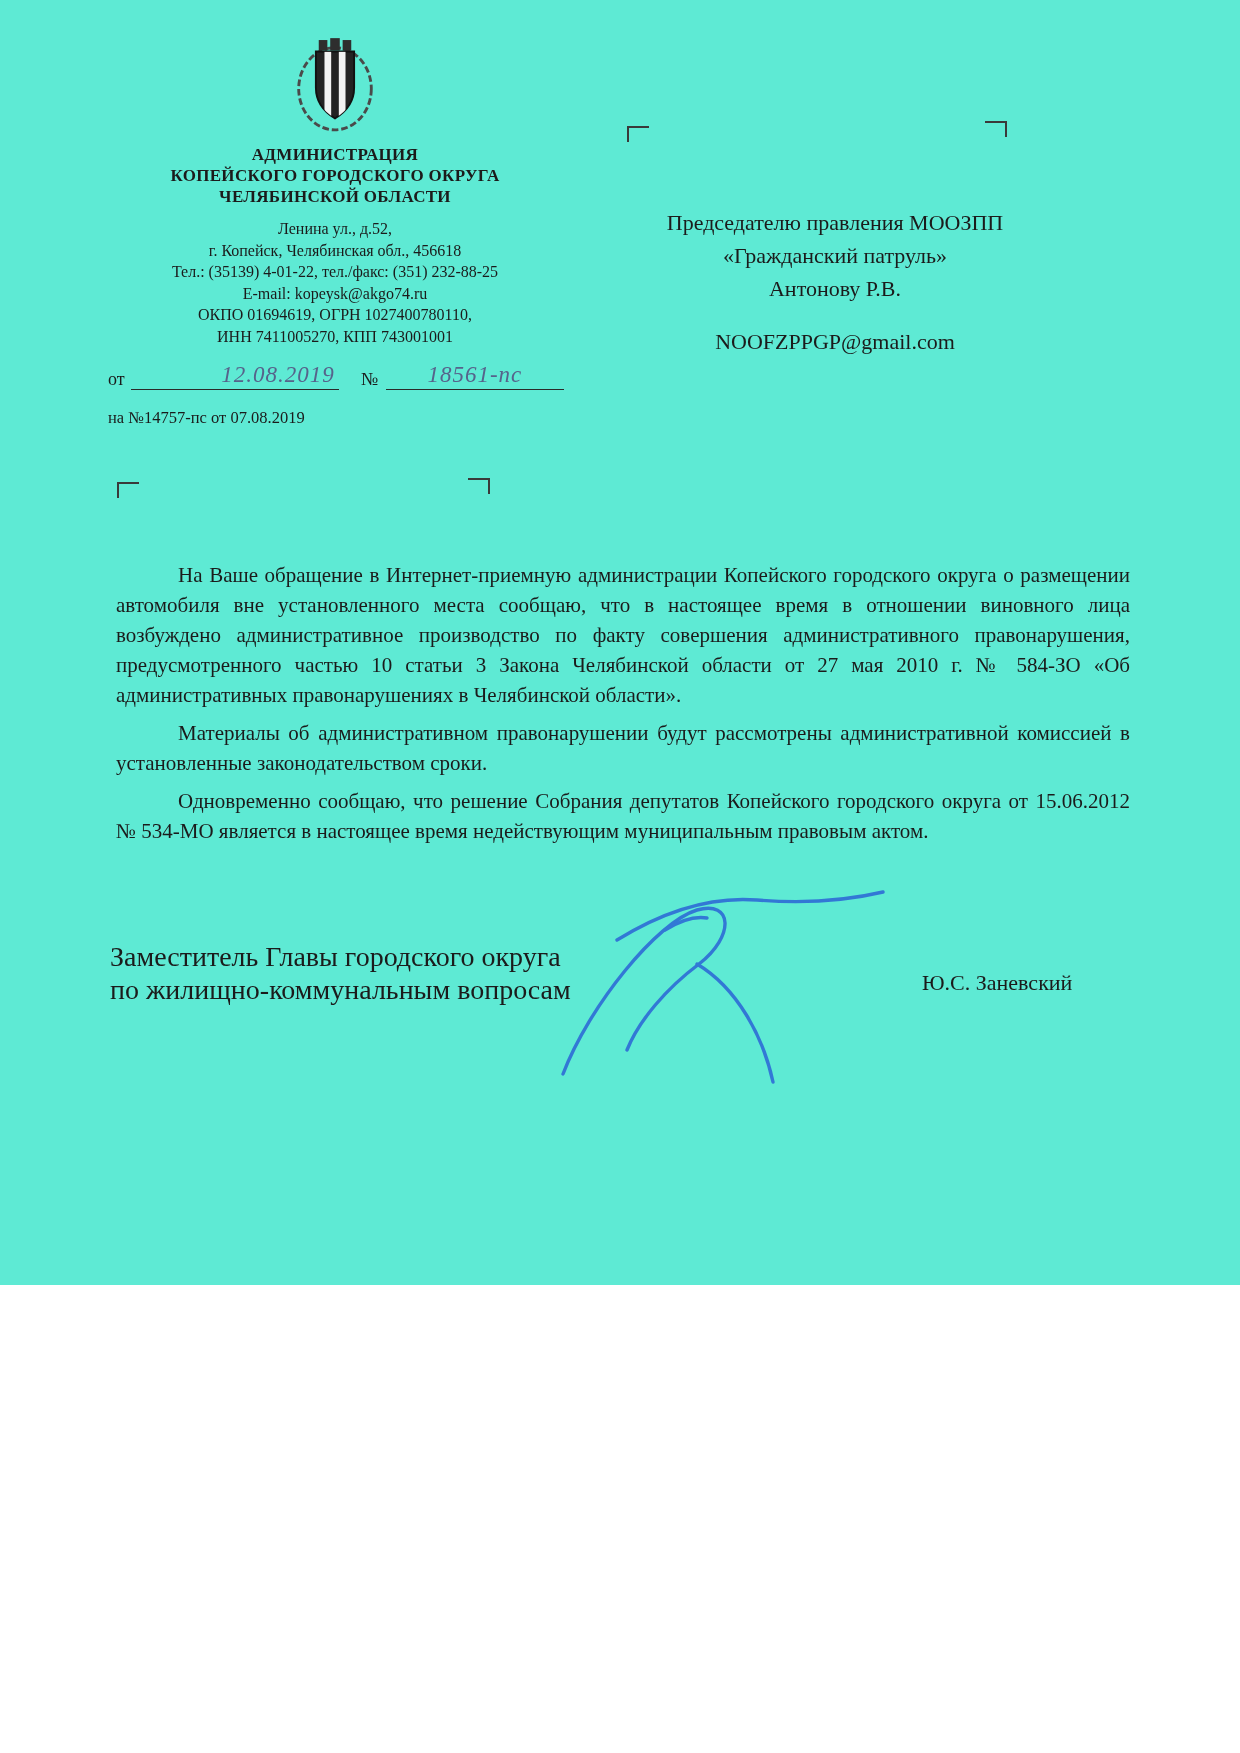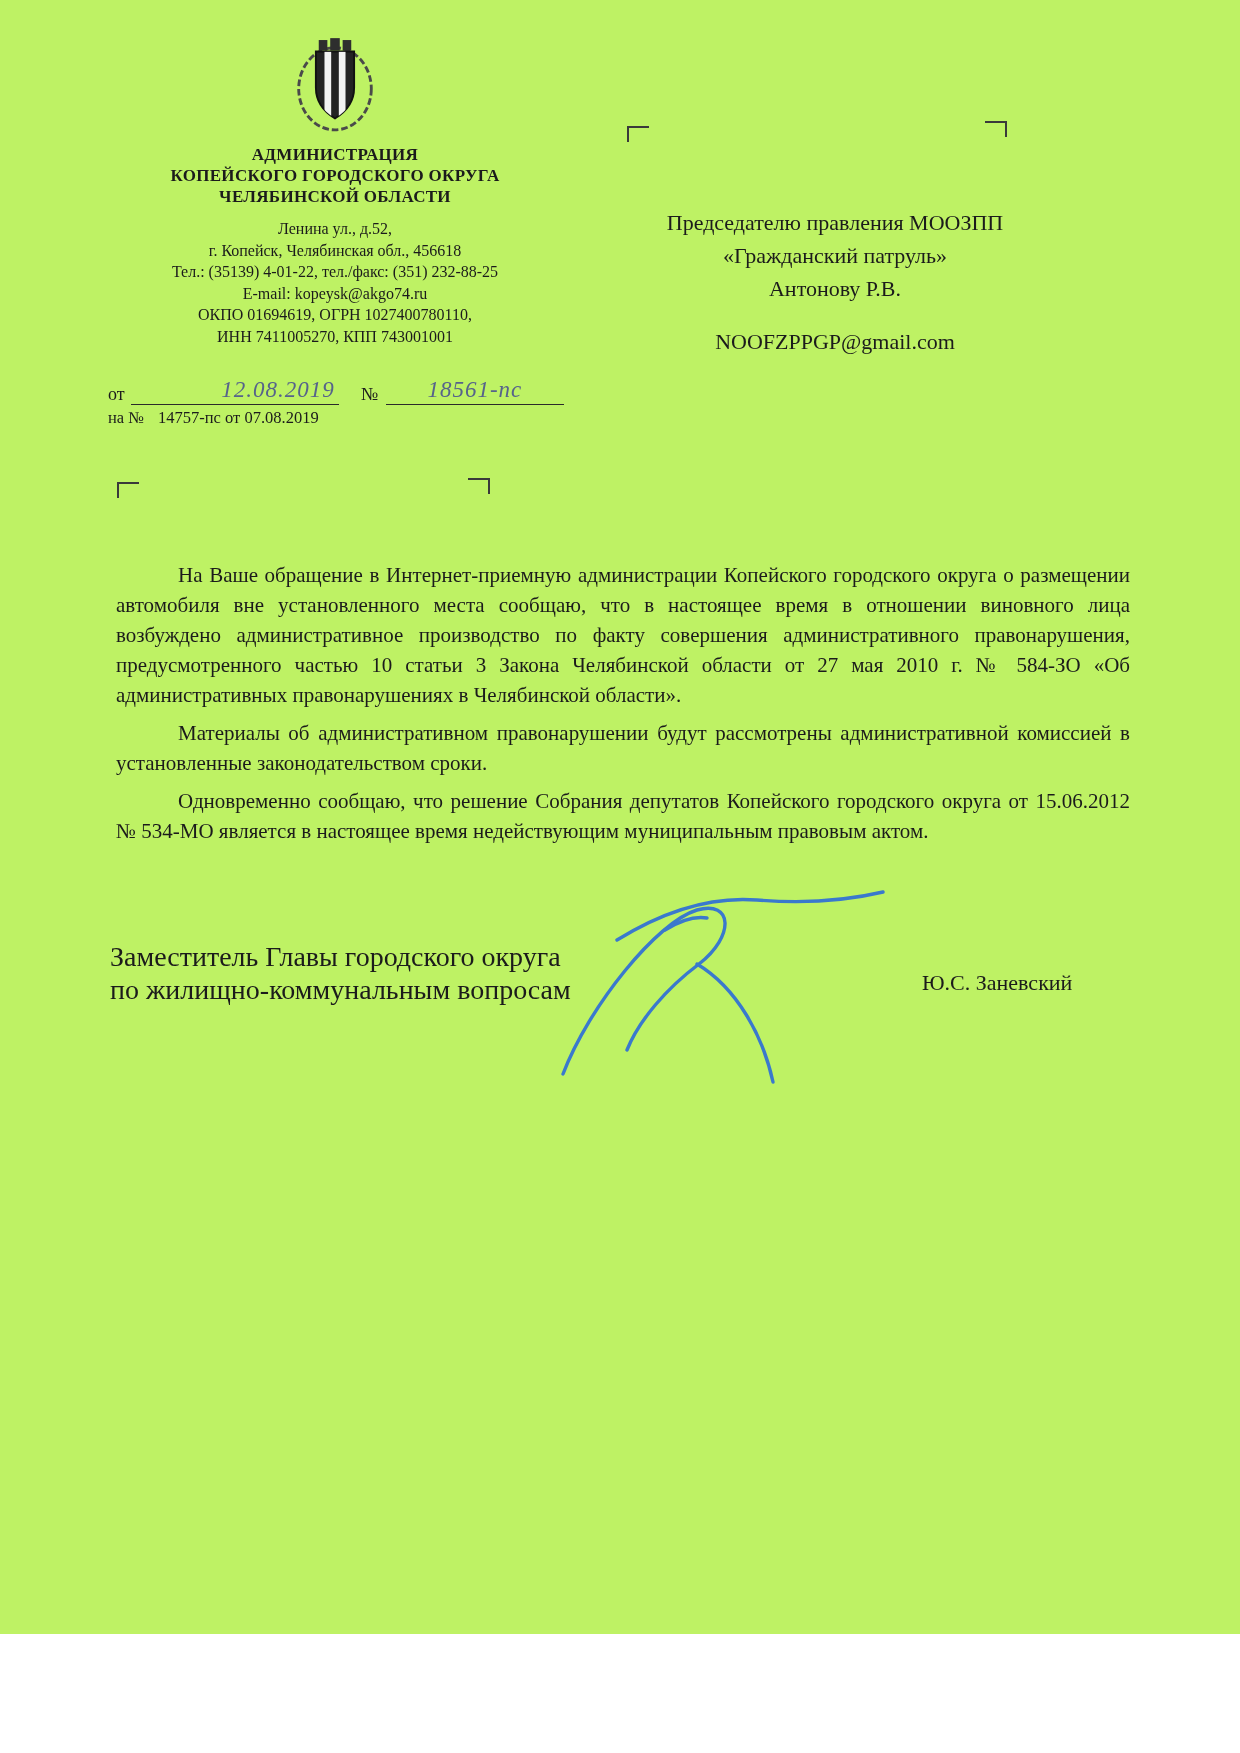--- a/index.html
+++ b/index.html
@@ -1,37 +1,37 @@
 <!DOCTYPE html>
 <html><head>
 <meta charset="utf-8">
 <style>
   html,body { margin:0; padding:0; background:#ffffff; }
   .page {
-    position:relative; width:1240px; height:1634px; background:#bef264;
+    position:relative; width:1240px; height:1285px; background:#5eead4;
     font-family:"Liberation Serif", serif; color:#1b1b1b; overflow:hidden;
   }
 
   
   .letterhead { position:absolute; left:95px; top:34px; width:480px; text-align:center; }
   .emblem { display:block; margin:0 auto 10px auto; }
   .org-name div { font-size:17px; font-weight:bold; line-height:21px; letter-spacing:.3px; }
   .contacts { margin-top:11px; }
   .contacts div { font-size:16px; line-height:21.5px; }
 
   
   .ref-line { position:absolute; left:108px; top:362px; font-size:18px; white-space:nowrap; }
   .ref-line .lbl { vertical-align:bottom; }
   .u { display:inline-block; border-bottom:1.6px solid #2a2a2a; text-align:center; vertical-align:bottom; padding:0 4px 1px 4px; }
   .u-date { min-width:200px; margin-left:6px;text-align:right; }
-  .u-num  { min-width:170px; margin-left:8px;margin-top:15px; }
+  .u-num  { min-width:170px; margin-left:8px; }
   .num-lbl { margin-left:22px; vertical-align:bottom; }
   .hand { font-style:italic; font-size:23px; color:#56638b; letter-spacing:1px; }
   .reply-line { position:absolute; left:108px; top:408px; font-size:16.5px; }
-  .reply-line .lbl { margin-right:14px; }
+  .reply-line .lbl { margin-right:0; }
 
   
   .recipient { position:absolute; left:615px; top:182px; width:440px; text-align:center; font-size:22px; line-height:33px;margin-top:24px; }
   .recipient .email { margin-top:20px; }
 
   
   .corner { position:absolute; width:20px; height:14px; }
   .corner.tl { border-left:2px solid #3a3a3a; border-top:2px solid #3a3a3a; }
   .corner.tr { border-right:2px solid #3a3a3a; border-top:2px solid #3a3a3a; }
 

